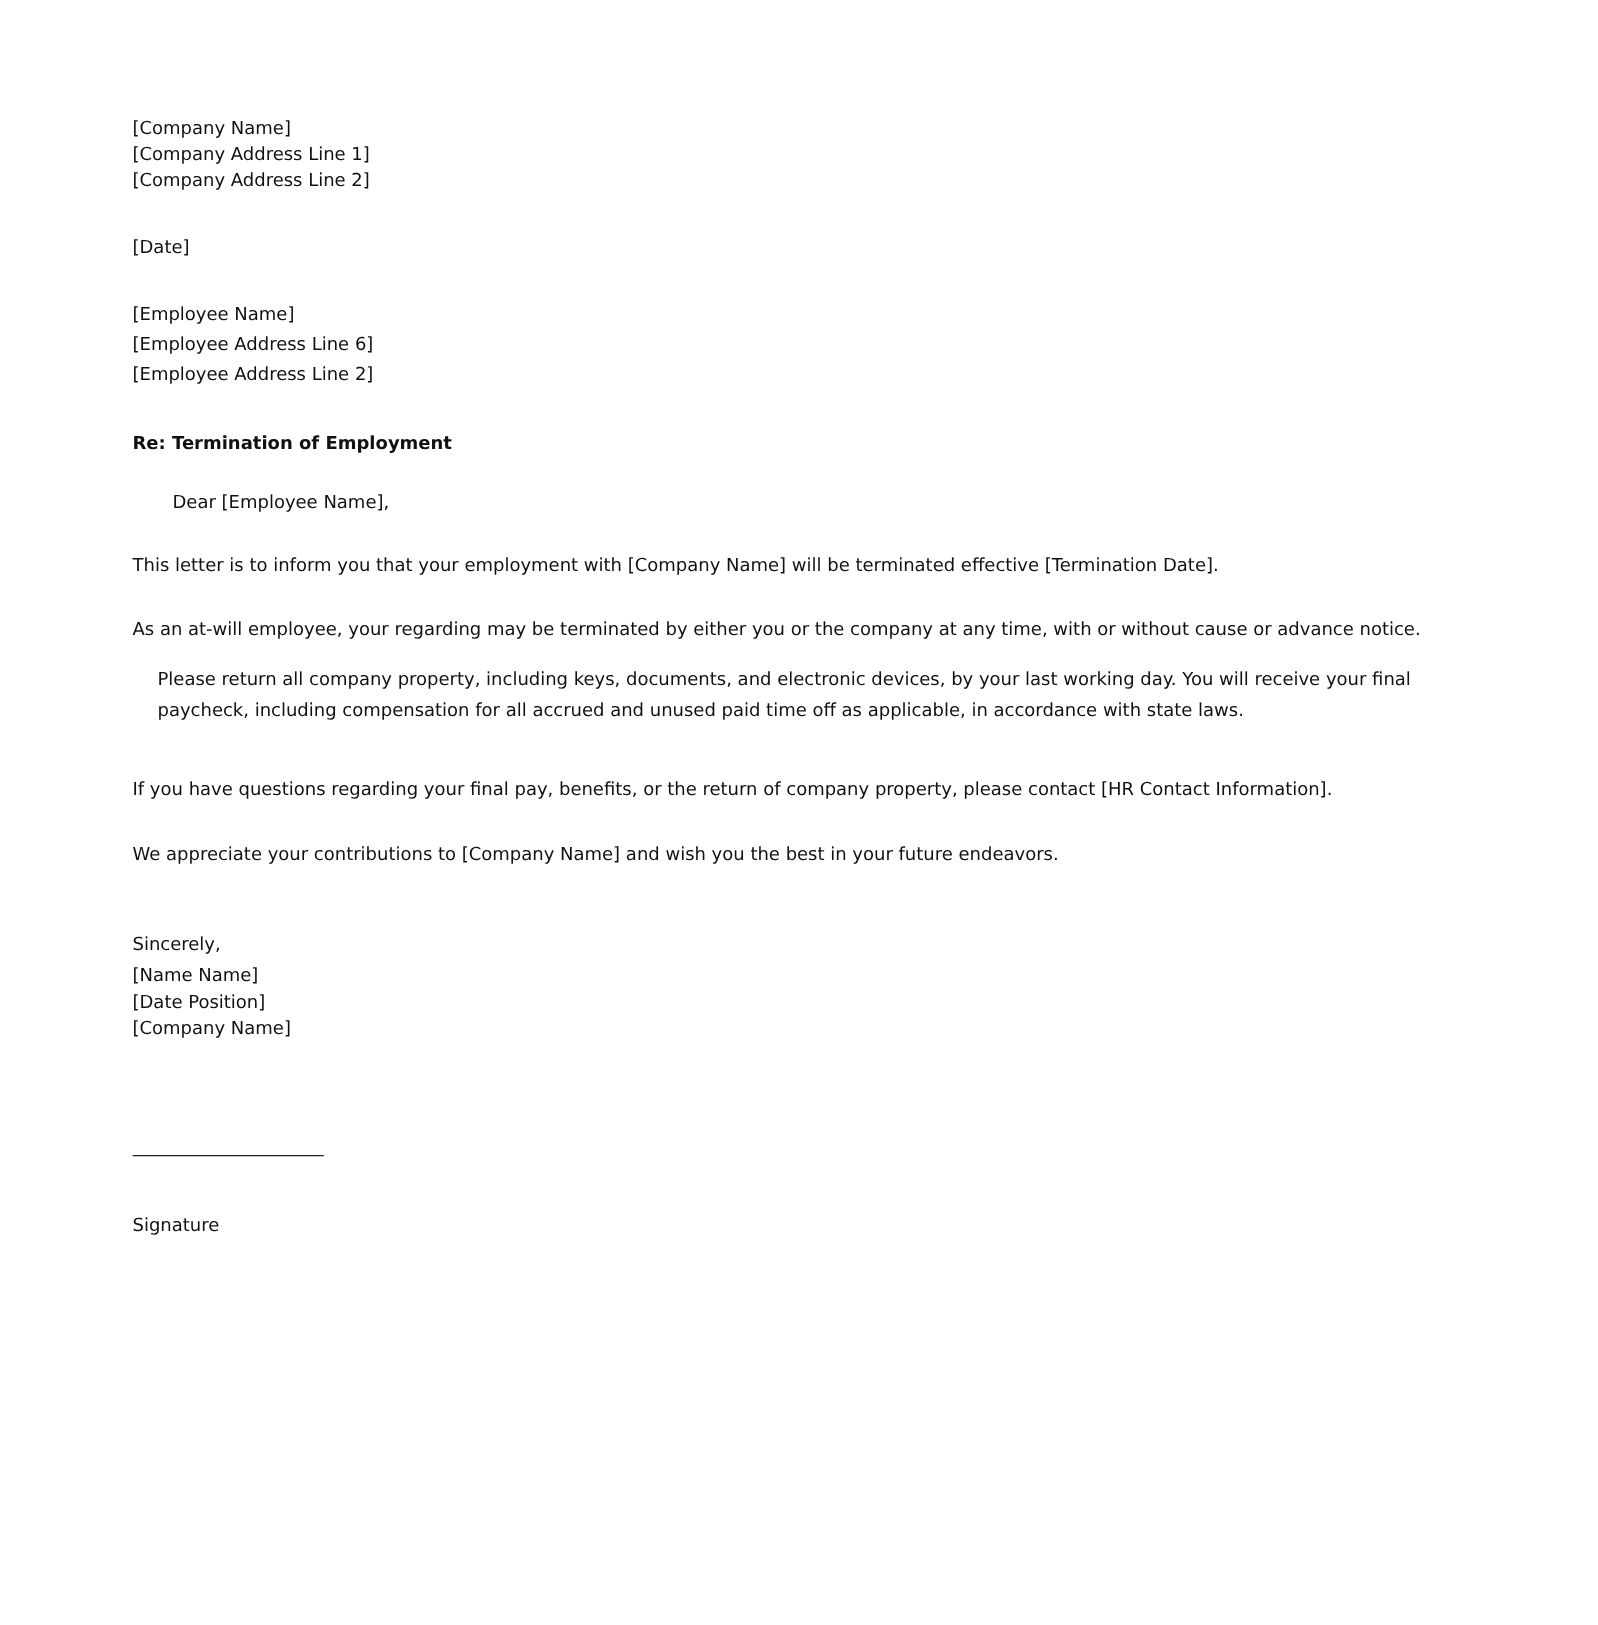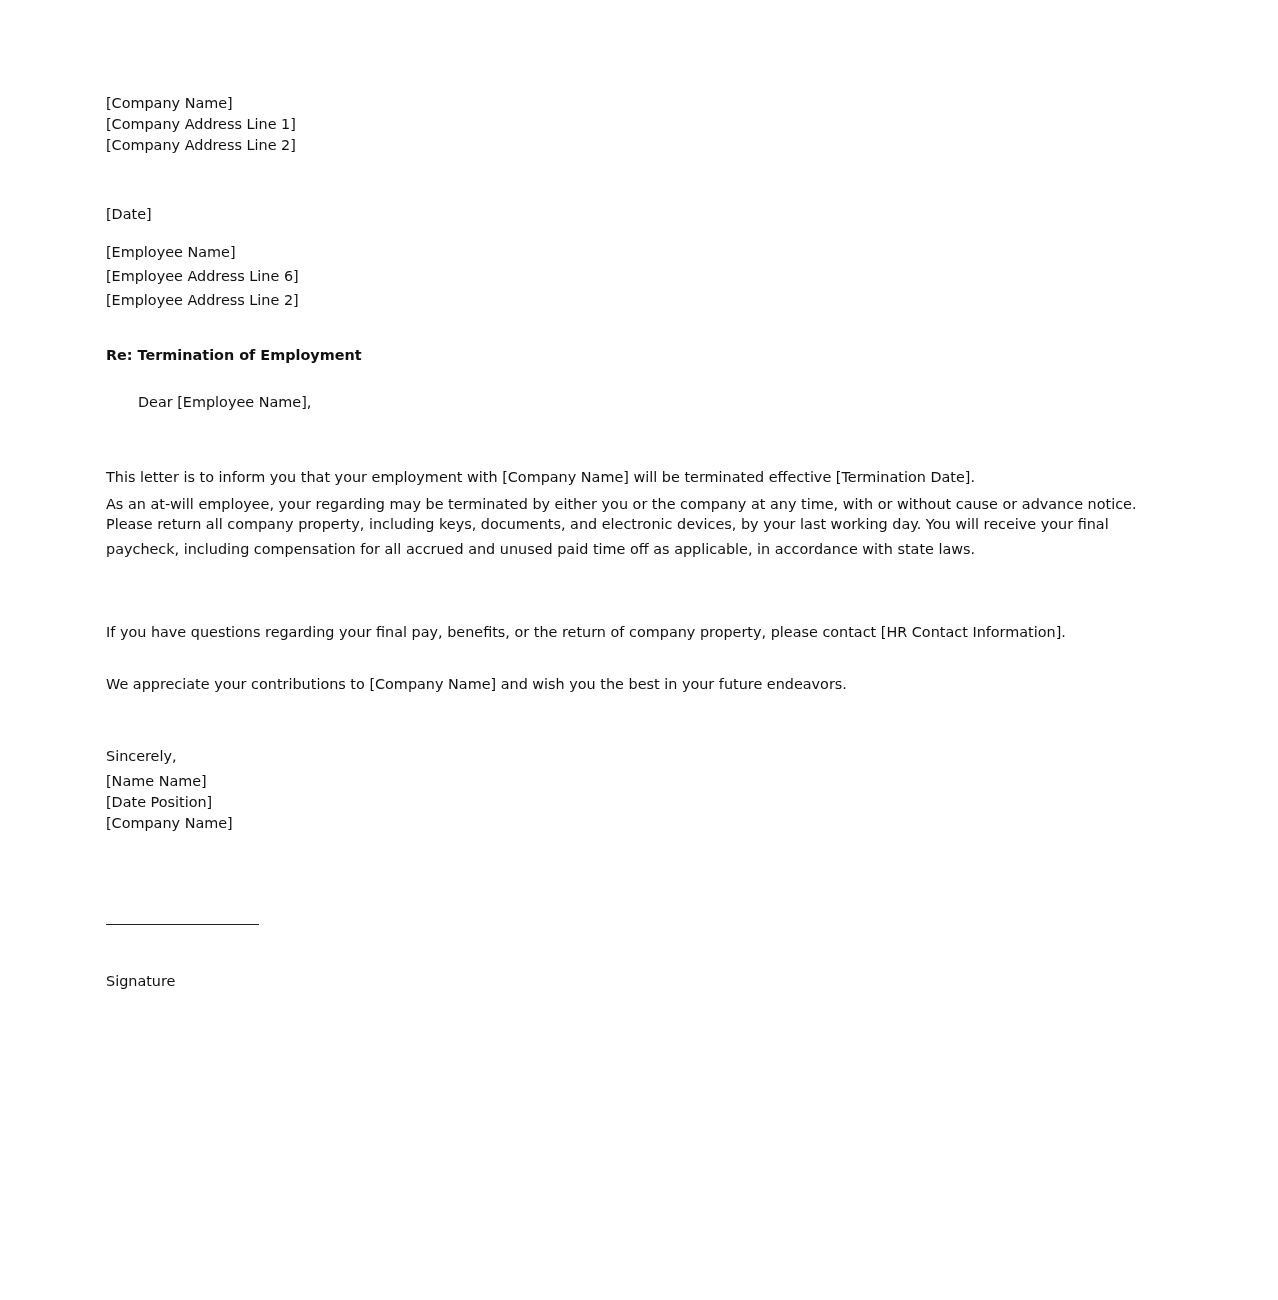--- a/index.html
+++ b/index.html
@@ -49,35 +49,35 @@
 <body>
 
 <div class="page">
 
   <div class="abs block-tight" style="top:93px;">
     <div>[Company Name]</div>
     <div>[Company Address Line 1]</div>
     <div>[Company Address Line 2]</div>
   </div>
 
-  <div class="abs" style="top:204px; line-height:21px;">[Date]</div>
+  <div class="abs" style="top:188px; line-height:21px;">[Date]</div>
 
   <div class="abs block-mid" style="top:240px;">
     <div>[Employee Name]</div>
     <div>[Employee Address Line 6]</div>
     <div>[Employee Address Line 2]</div>
   </div>
 
   <div class="abs bold" style="top:345px; line-height:21px;">Re: Termination of Employment</div>
 
   <div class="abs" style="top:392px; line-height:21px;margin-left:32px;">Dear [Employee Name],</div>
 
-  <div class="para" style="top:441px;margin-top:24px;">This letter is to inform you that your employment with [Company Name] will be terminated effective [Termination Date].</div>
+  <div class="para" style="top:441px;">This letter is to inform you that your employment with [Company Name] will be terminated effective [Termination Date].</div>
   <div class="para" style="top:492px;">As an at-will employee, your regarding may be terminated by either you or the company at any time, with or without cause or advance notice.</div>
-  <div class="para" style="top:512px;">Please return all company property, including keys, documents, and electronic devices, by your last working day. You will receive your final paycheck, including compensation for all accrued and unused paid time off as applicable, in accordance with state laws.</div>
+  <div class="para" style="top:532px;margin-left:20px;">Please return all company property, including keys, documents, and electronic devices, by your last working day. You will receive your final paycheck, including compensation for all accrued and unused paid time off as applicable, in accordance with state laws.</div>
   <div class="para" style="top:620px;">If you have questions regarding your final pay, benefits, or the return of company property, please contact [HR Contact Information].</div>
   <div class="para" style="top:672px;">We appreciate your contributions to [Company Name] and wish you the best in your future endeavors.</div>
 
   <div class="abs" style="top:729px; line-height:21px;margin-top:17px;">Sincerely,</div>
 
   <div class="abs block-tight" style="top:771px;">
     <div>[Name Name]</div>
     <div>[Date Position]</div>
     <div>[Company Name]</div>
   </div>

